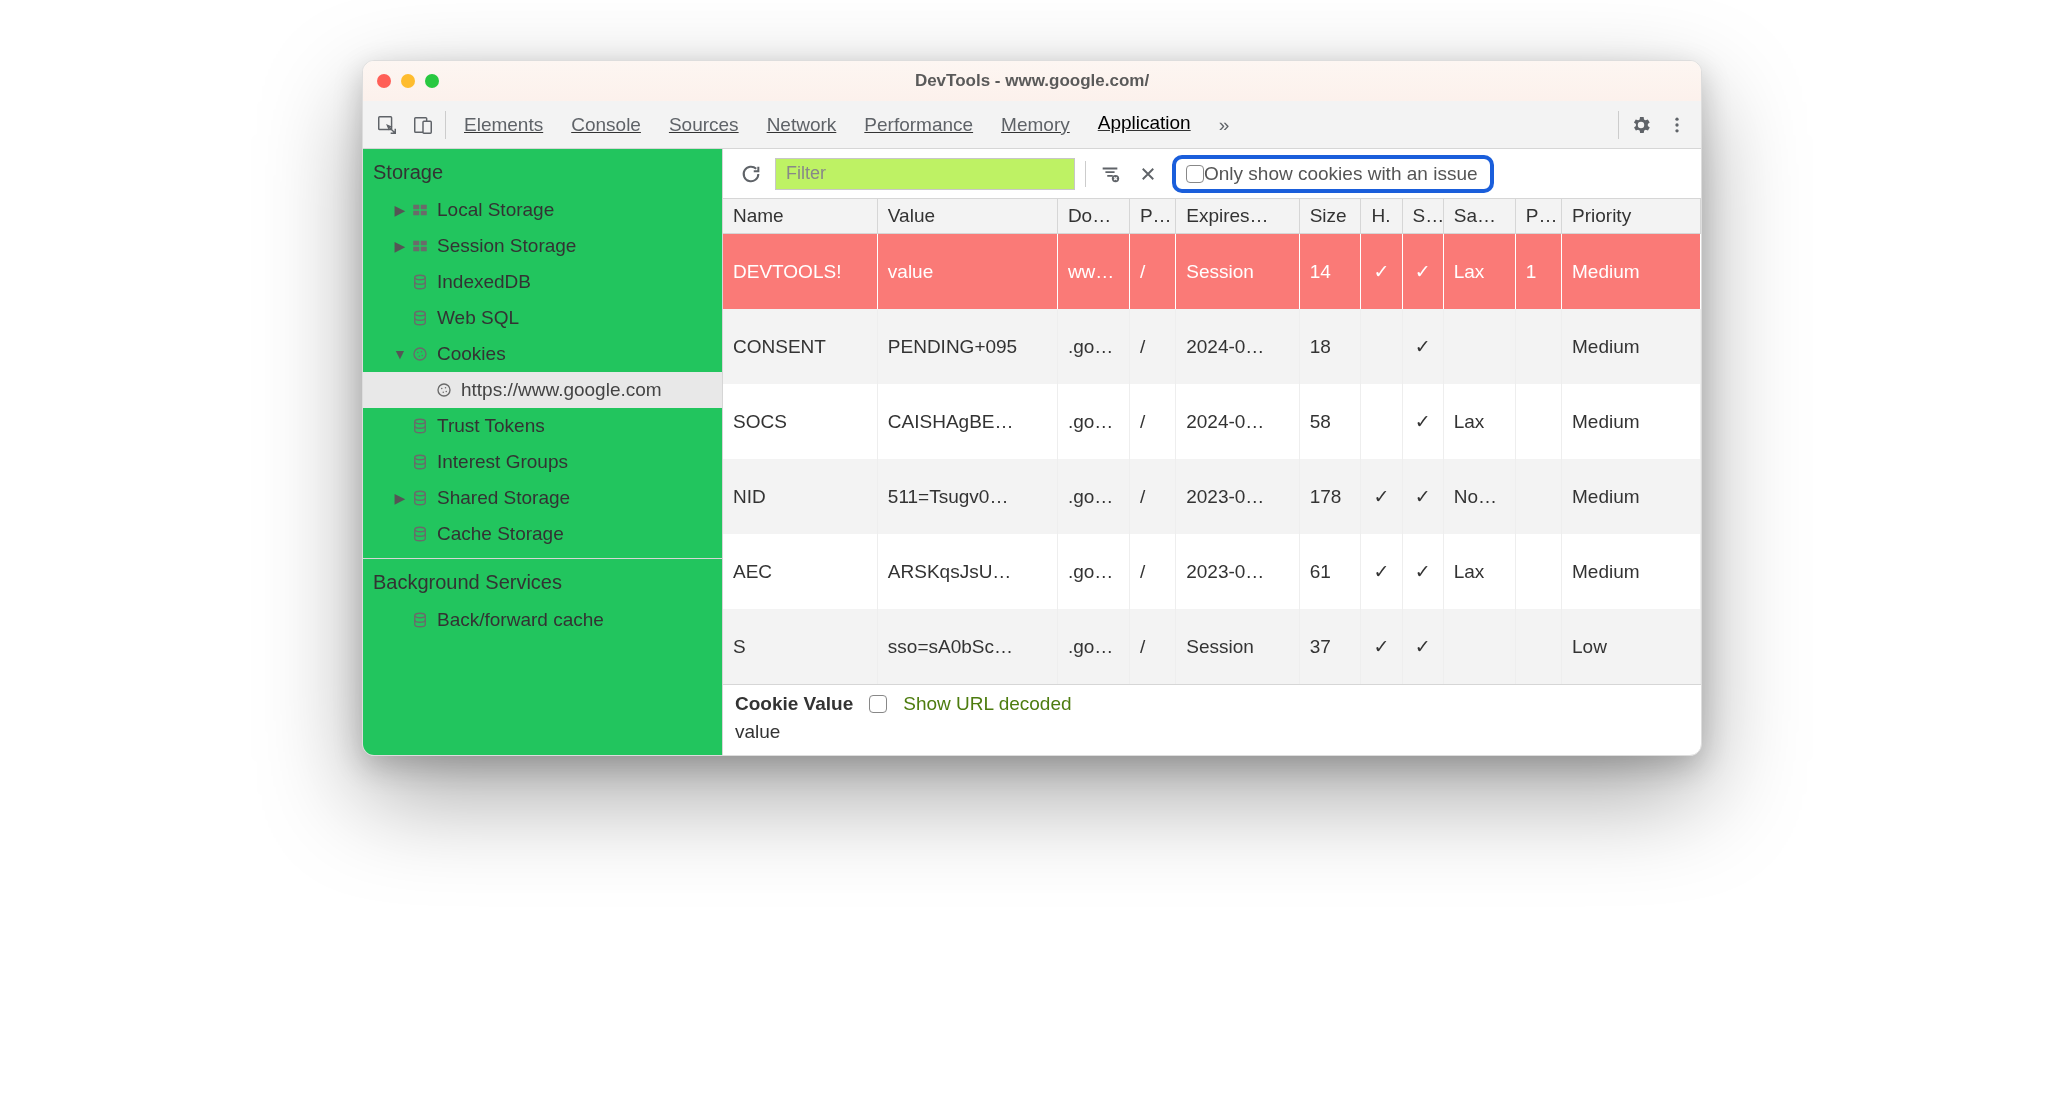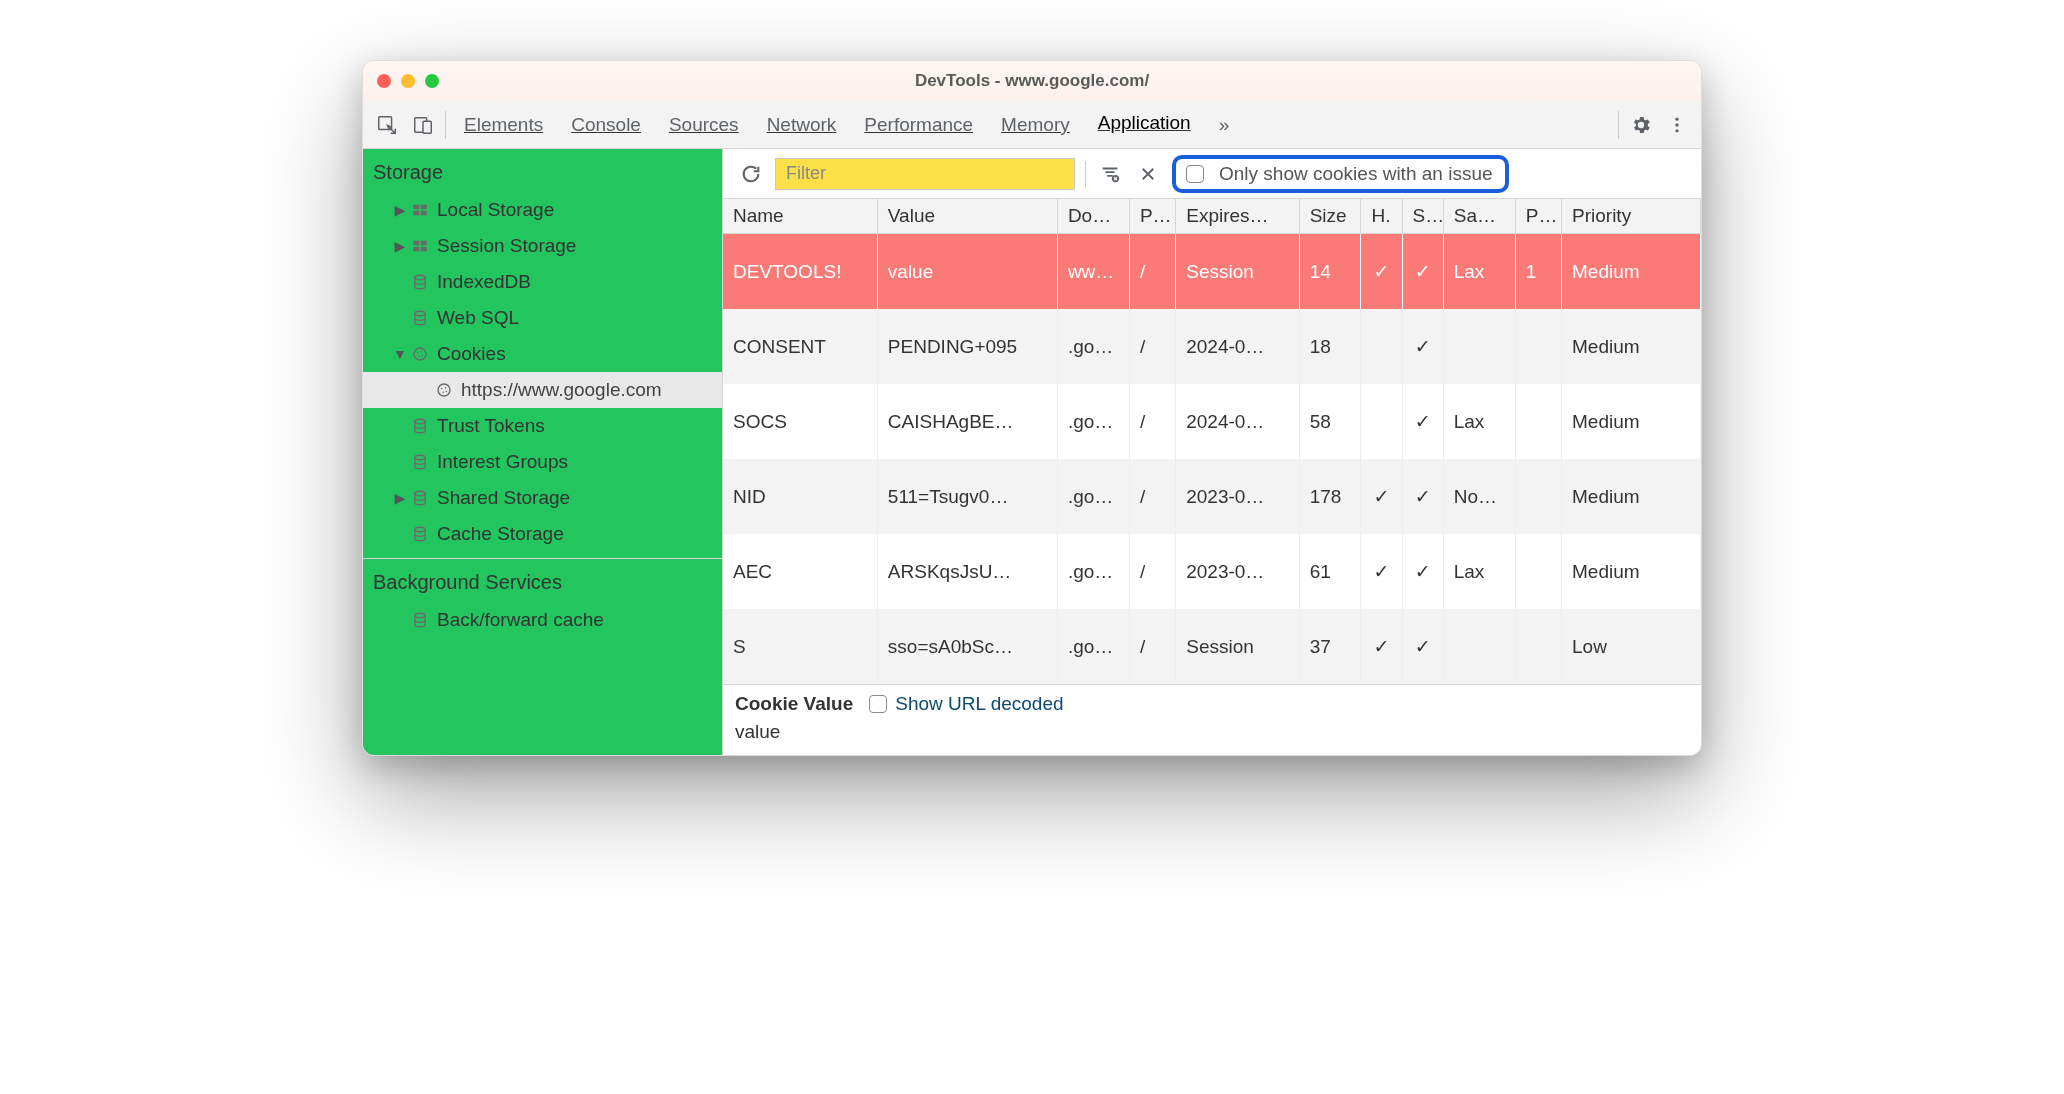--- a/index.html
+++ b/index.html
@@ -120,31 +120,31 @@
     width:28px; height:28px;
     display:flex; align-items:center; justify-content:center;
     color:#5f6368; cursor:pointer;
   }
   .filter-input {
     width: 300px; height: 32px;
     font-size: 18px;
     padding: 0 10px;
     border: 1px solid #c7c7c7;
     color:#333;
-    background:#fde047;
+    background:#bef264;
   }
   .filter-input::placeholder { color:#888; }
   .toolbar .sep { width:1px; height:26px; background:#ccc; }
   .highlight-box {
     display:flex; align-items:center;
     height:38px;
     border: 4px solid #1a5edb;
     border-radius: 10px;
     padding: 0 12px 0 10px;
-    gap: 15px;
+    gap: 0;
     color:#555;
     font-size:19px;
   }
   .chk {
     width:18px; height:18px; border:1.5px solid #888; border-radius:4px;
     display:inline-block; background:#fff;
   }
   
   .table-wrap { flex:1; overflow:hidden; display:flex; flex-direction:row; }
   table.cookies {
@@ -180,21 +180,21 @@
   .empty-rows { flex:1; background:
     repeating-linear-gradient(#fff,#fff 36px,#f3f3f3 36px,#f3f3f3 72px);
   }
   .footer-panel {
     border-top:1px solid #d6d6d6;
     padding: 8px 12px 12px 12px;
     font-size:19px;
   }
   .footer-row1 { display:flex; align-items:center; gap: 16px; margin-bottom:6px; }
   .footer-row1 .lbl { font-weight:600; color:#333; }
-  .footer-url { display:flex; align-items:center; gap:8px; color:#0c4a6e; }
+  .footer-url { display:flex; align-items:center; gap:16px; color:#4d7c0f; }
   svg { display:block; }
   
   col.c-name   { width: 150px; }
   col.c-value  { width: 175px; }
   col.c-domain { width:  70px; }
   col.c-path   { width:  45px; }
   col.c-exp    { width: 120px; }
   col.c-size   { width:  60px; }
   col.c-h      { width:  40px; }
   col.c-s      { width:  40px; }

